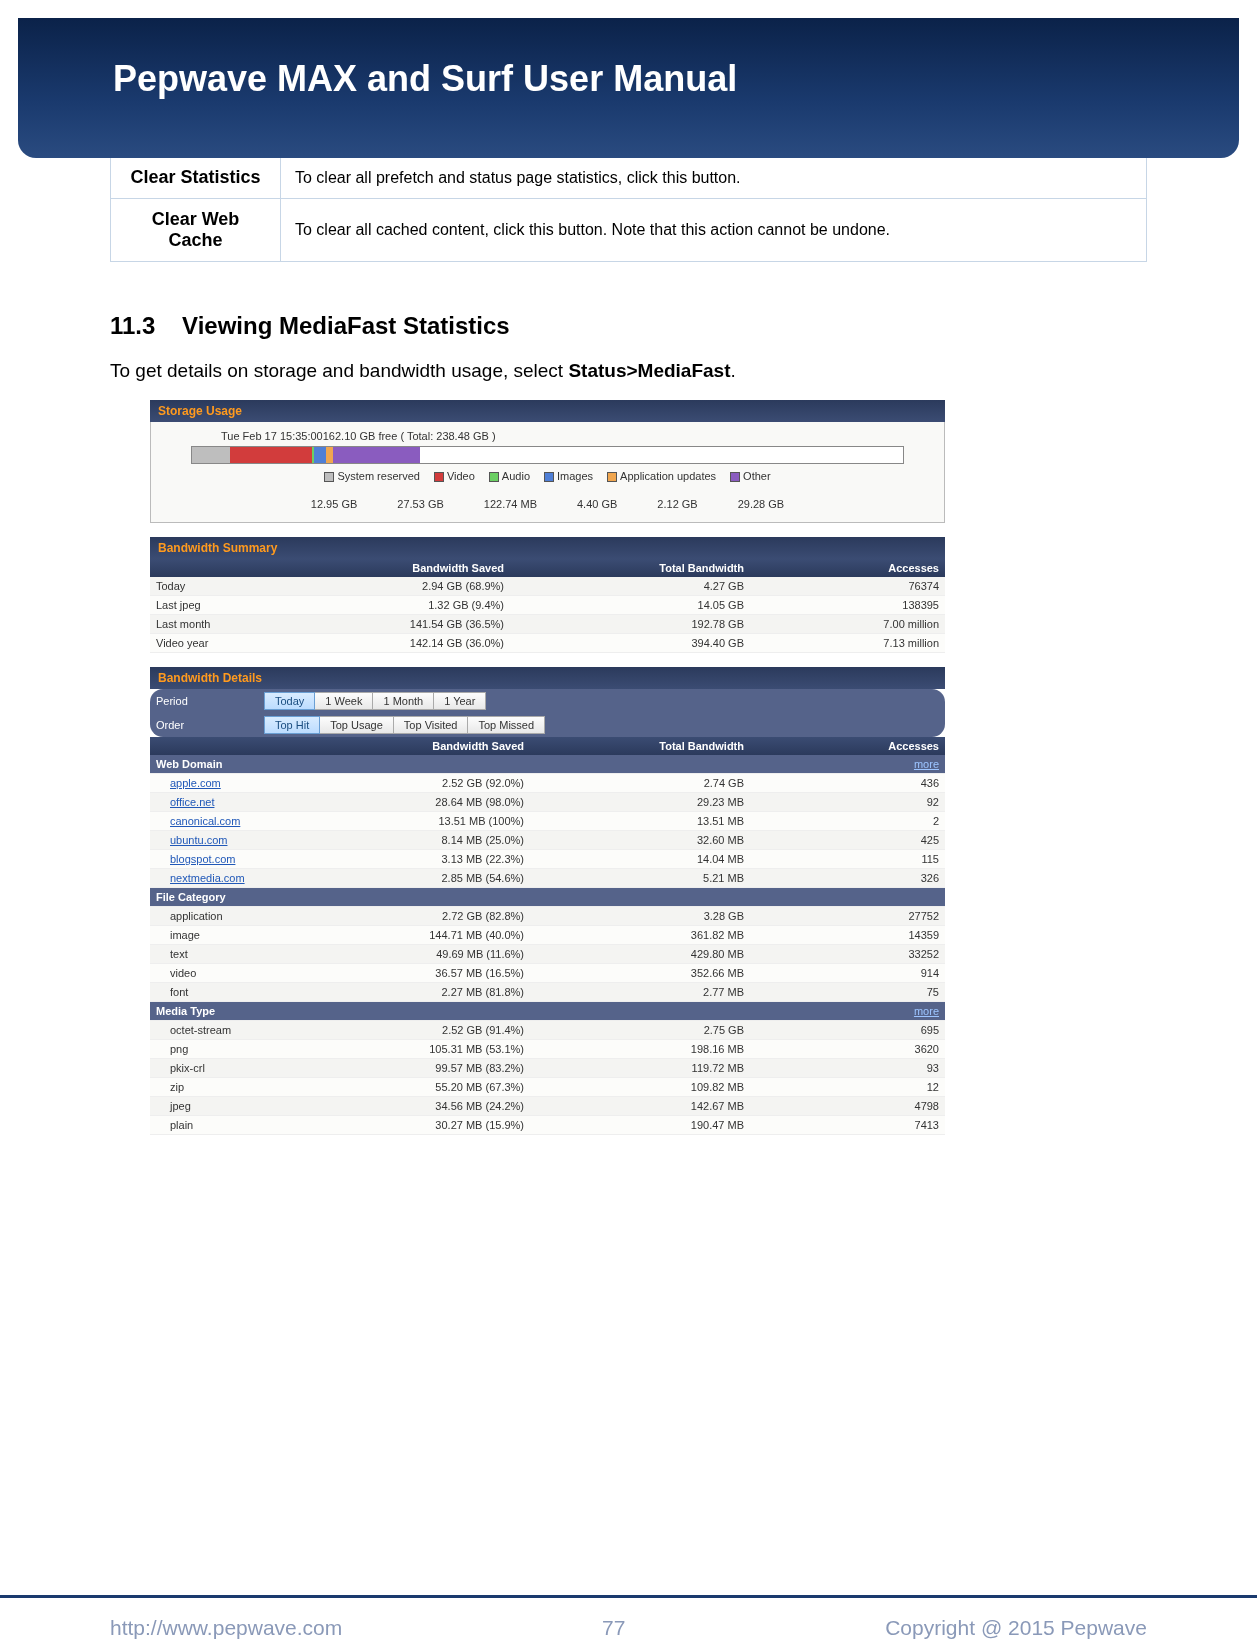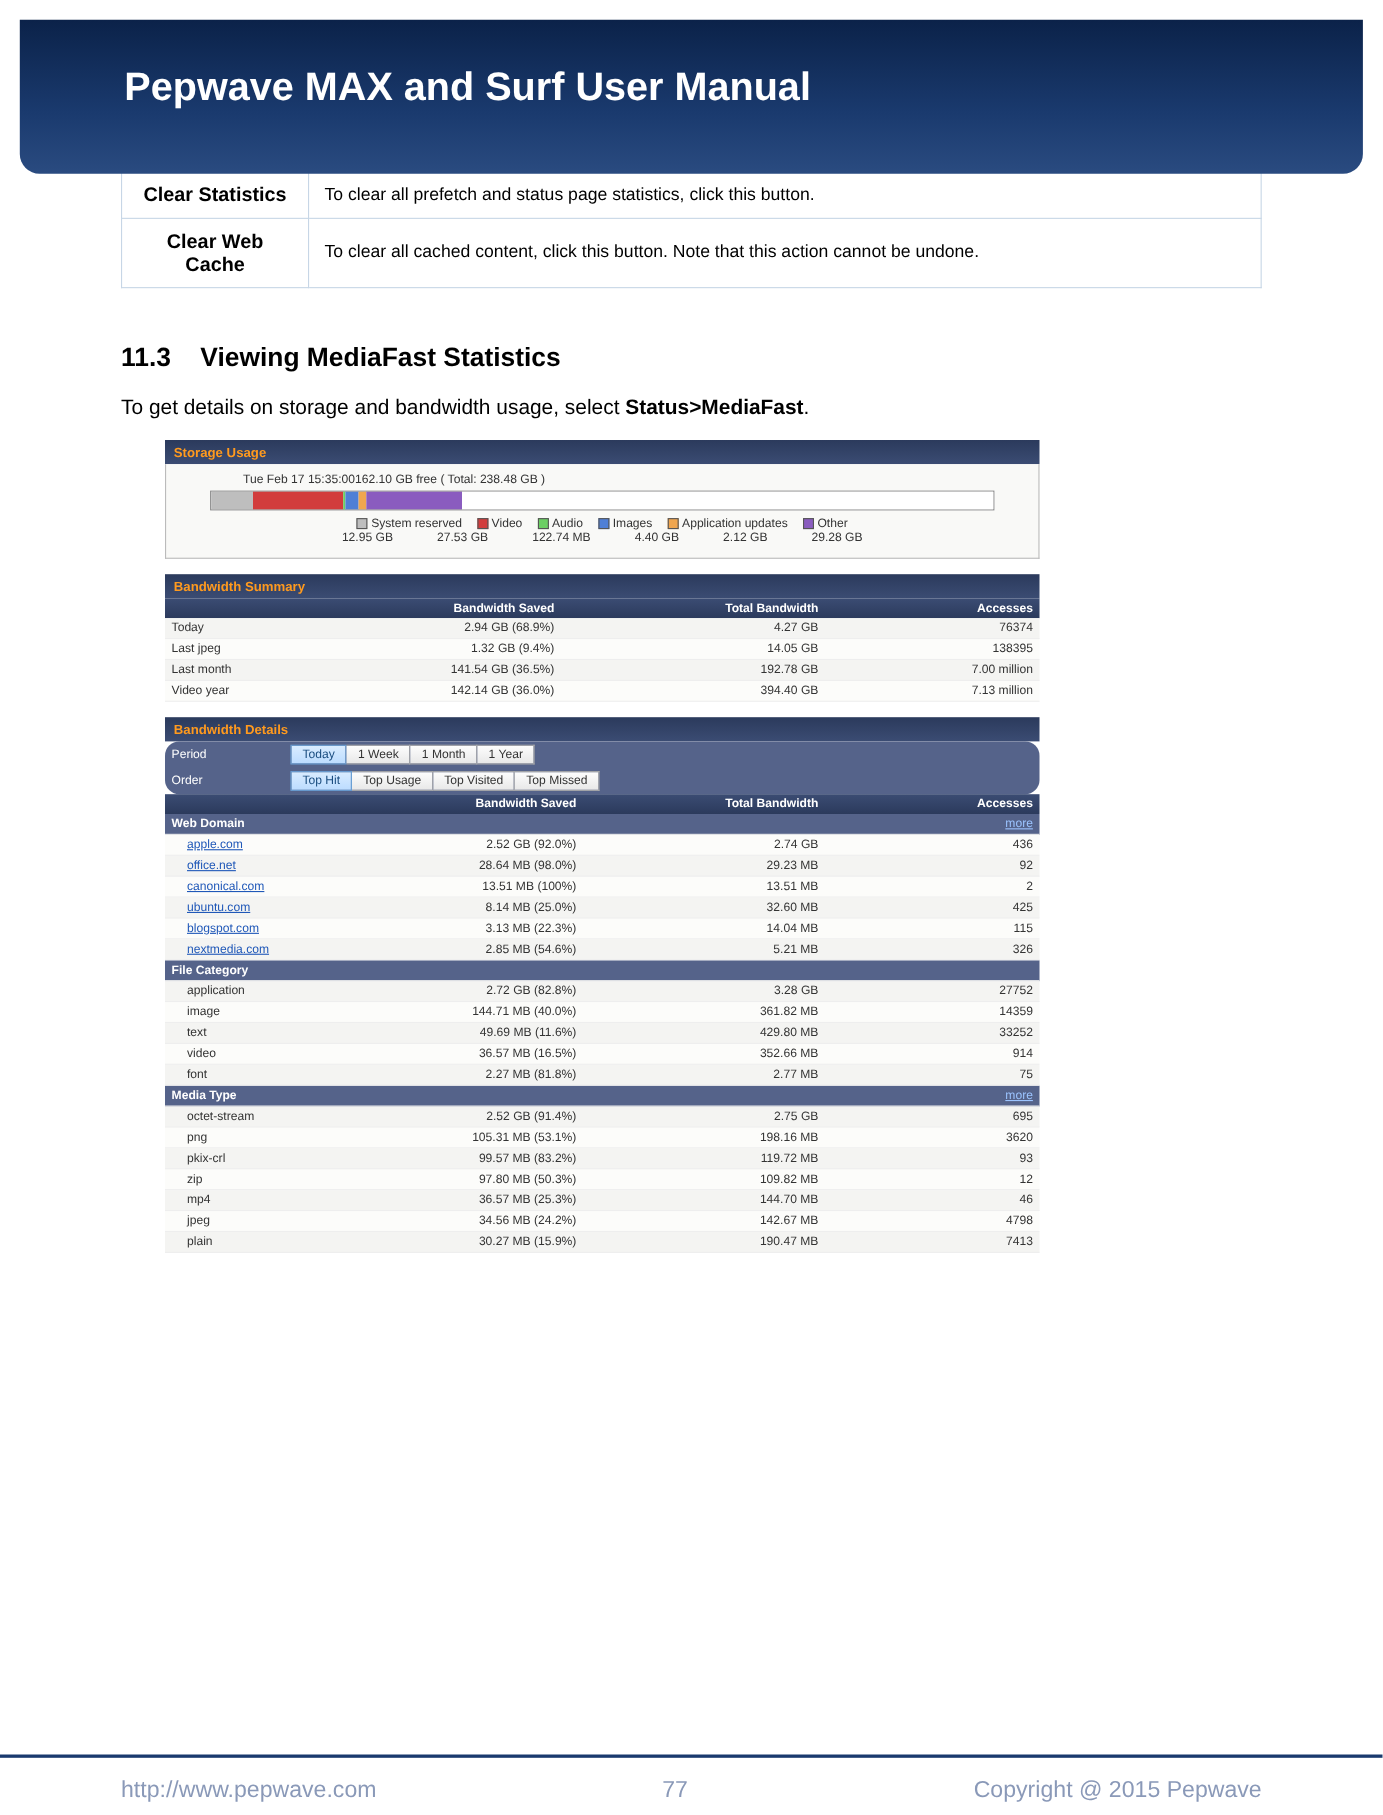--- a/index.html
+++ b/index.html
@@ -96,21 +96,21 @@
   .storage-bar {
     height: 18px;
     border: 1px solid #888;
     background: #fff;
     margin: 0 30px 6px 30px;
     display: flex;
   }
   .storage-bar .seg { height: 100%; }
   .legend-row { display: flex; gap: 14px; justify-content: center; font-size: 11px; }
   .sw { display: inline-block; width: 10px; height: 10px; border: 1px solid #555; margin-right: 3px; vertical-align: middle; }
-  .legend-vals { display:flex; gap: 40px; justify-content:center; font-size:11px; margin-top:1px;}
+  .legend-vals { display:flex; gap: 40px; justify-content:center; font-size:11px; margin-top:16px;}
 
   .grid-table {
     width: 100%;
     border-collapse: collapse;
     font-size: 11px;
   }
   .grid-table th {
     background: linear-gradient(#3b4c73,#2b3a5c);
     color: #fff;
     font-weight: bold;
@@ -407,29 +407,23 @@
               <td>3620</td>
             </tr>
             <tr>
               <td class="l" style="padding-left:20px">pkix-crl</td>
               <td>99.57 MB (83.2%)</td>
               <td>119.72 MB</td>
               <td>93</td>
             </tr>
             <tr>
               <td class="l" style="padding-left:20px">zip</td>
-              <td>97.80 MB (50.3%)</td>
+              <td>55.20 MB (67.3%)</td>
               <td>109.82 MB</td>
               <td>12</td>
-            </tr>
-            <tr>
-              <td class="l" style="padding-left:20px">mp4</td>
-              <td>36.57 MB (25.3%)</td>
-              <td>144.70 MB</td>
-              <td>46</td>
             </tr>
             <tr>
               <td class="l" style="padding-left:20px">jpeg</td>
               <td>34.56 MB (24.2%)</td>
               <td>142.67 MB</td>
               <td>4798</td>
             </tr>
             <tr>
               <td class="l" style="padding-left:20px">plain</td>
               <td>30.27 MB (15.9%)</td>

